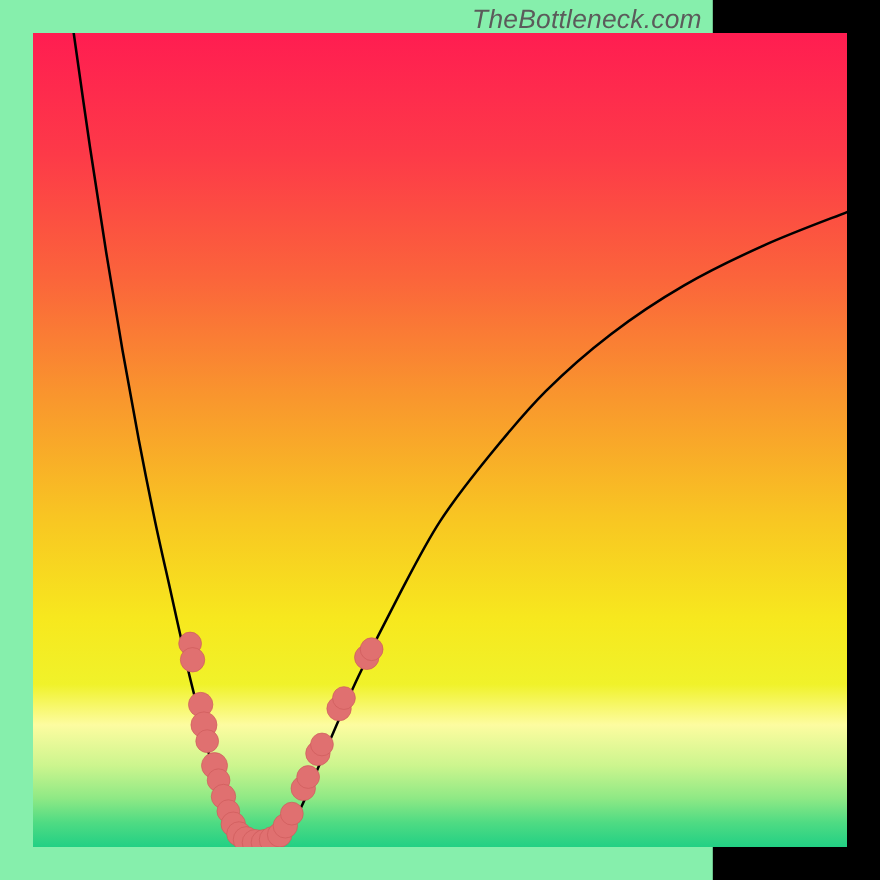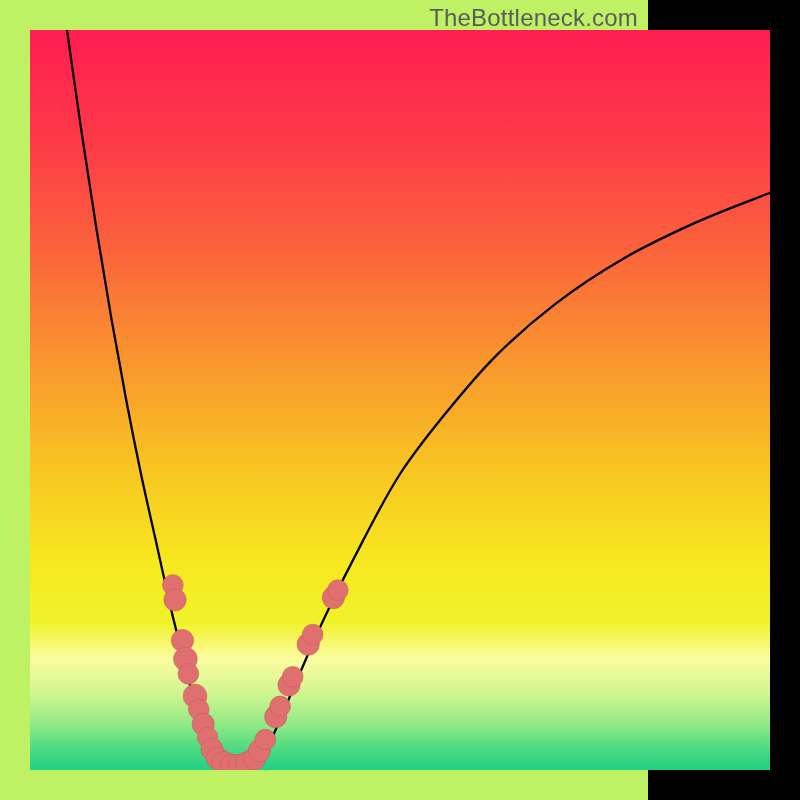--- a/index.html
+++ b/index.html
@@ -9,21 +9,22 @@
     height: 800px;
     background: #000;
     overflow: hidden;
   }
   .frame {
     position: absolute;
     left: 0;
     top: 0;
     width: 648px;
     height: 800px;
-    background: #bef264;
+    background: #86efac;
+    font-style: italic;
   }
   .plot {
     position: absolute;
     left: 30px;
     top: 30px;
     width: 740px;
     height: 740px;
     overflow: hidden;
   }
   .watermark {

